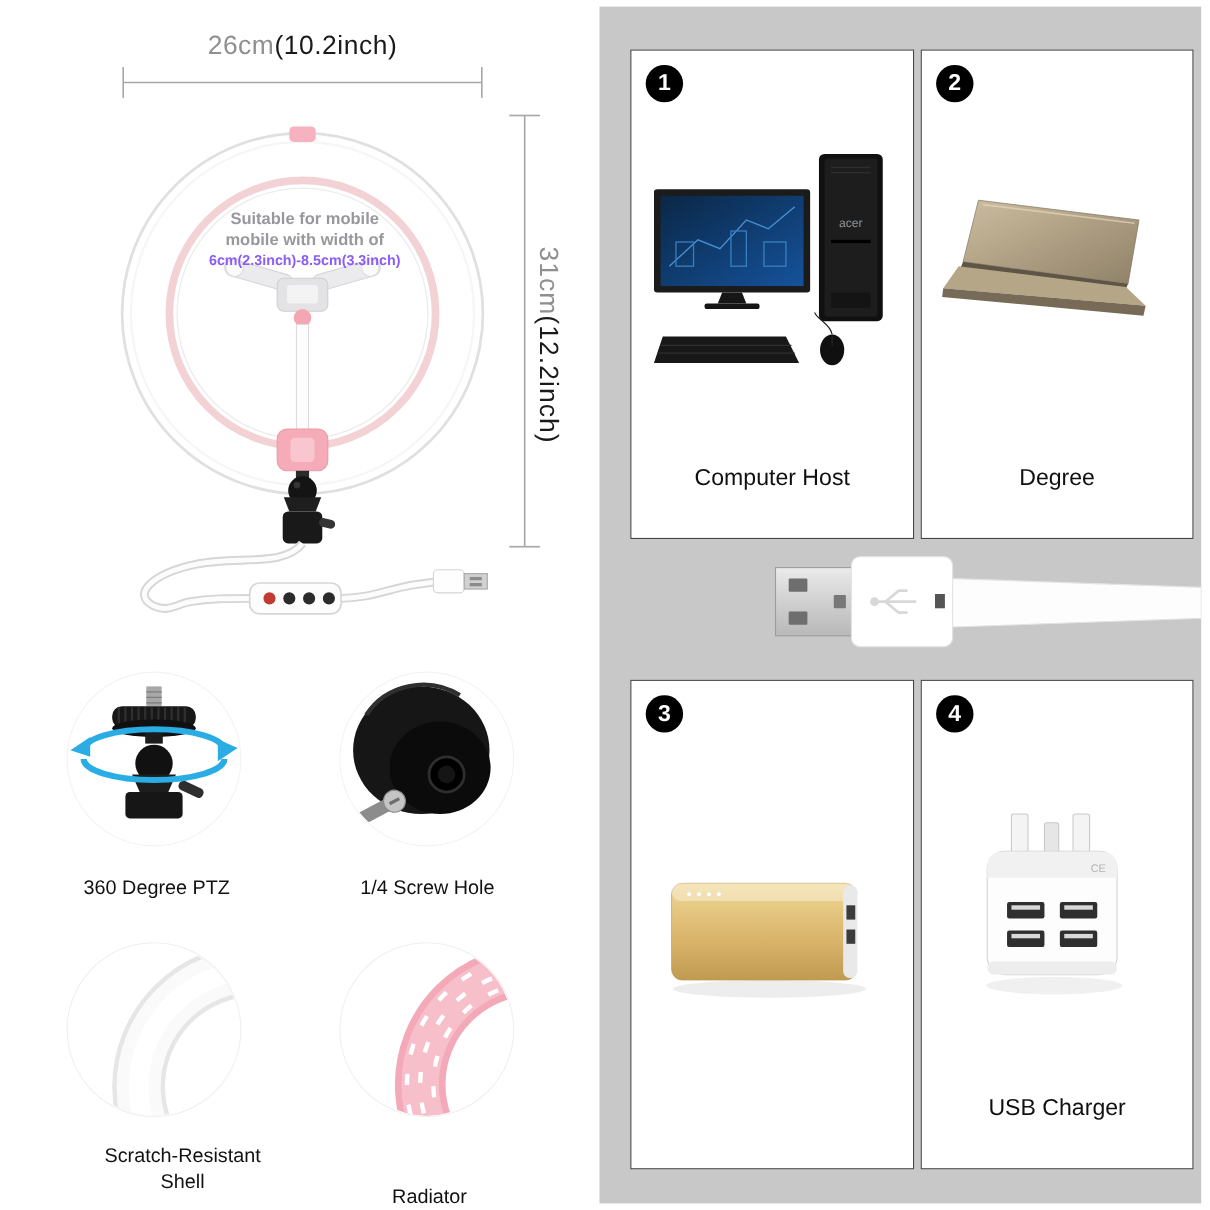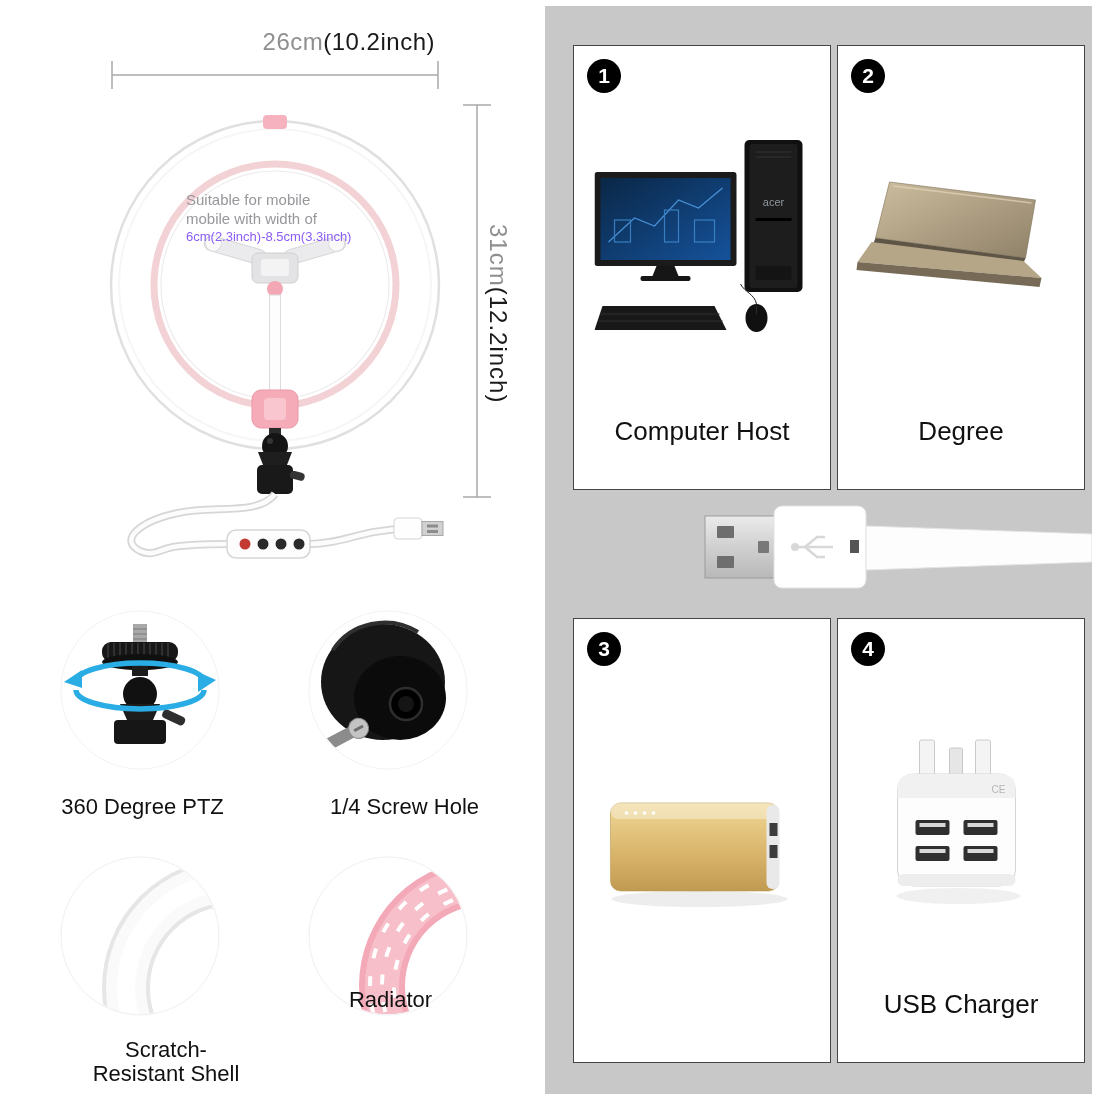--- a/index.html
+++ b/index.html
@@ -2,38 +2,38 @@
 <html><head>
 <meta charset="utf-8">
 <style>
   * { margin:0; padding:0; box-sizing:border-box; }
   html,body { background:#fff; }
   body { font-family:"Liberation Sans","DejaVu Sans",sans-serif; }
   .canvas { position:relative; width:1100px; height:1100px; background:#fff; overflow:hidden; }
   .abs { position:absolute; }
 
   
-  .dim-top { left:115px; top:28px; width:320px; text-align:right; font-size:24px; color:#1a1a1a; letter-spacing:.5px; }
+  .dim-top { left:115px; top:28px; width:320px; text-align:center; font-size:24px; color:#1a1a1a; letter-spacing:.5px; }
   .dim-gray { color:#8f8f8f; }
   .dim-side { left:484px; top:224px; writing-mode:vertical-rl; font-size:24px; color:#1a1a1a; letter-spacing:1px; }
-  .ring-note { left:186px; top:190px; width:182px; color:#97979c; font-weight:400; }
+  .ring-note { left:186px; top:190px; width:182px; text-align:center; color:#97979c; font-weight:700; }
   .ring-note .l12 { font-size:15px; line-height:19px; }
   .ring-note .l3  { font-size:13px; line-height:18px; color:#8b5cf6; }
 
   .callout { width:160px; height:160px; }
-  .callout-label { font-size:22px; color:#111; line-height:24px; }
+  .callout-label { font-size:18px; color:#111; line-height:24px; }
   .tc { text-align:center; }
 
   
   .panel { left:545px; top:6px; width:547px; height:1088px; background:#c8c8c8; }
   .card { position:absolute; background:#fff; border:1px solid #454545; }
   .badge { position:absolute; left:13px; top:13px; width:34px; height:34px; border-radius:50%;
            background:#000; color:#fff; font-size:21px; font-weight:700;
            display:flex; align-items:center; justify-content:center; }
-  .card-label { position:absolute; left:0; right:0; bottom:42px; text-align:center; font-size:26px; color:#101010; }
+  .card-label { position:absolute; left:0; right:0; bottom:42px; text-align:center; font-size:21px; color:#101010; }
   .card-art { position:absolute; left:50%; transform:translateX(-50%); }
 </style>
 </head>
 <body>
 
 <div class="canvas">
 
   <svg class="abs" style="left:0;top:0" width="560" height="620" viewBox="0 0 560 620">
 
     <g stroke="#a8a8a8" stroke-width="1.5">
@@ -166,21 +166,21 @@
         <circle cx="98" cy="94" r="16" fill="#000" stroke="#2e2e2e" stroke-width="2.5"></circle>
         <circle cx="98" cy="94" r="8" fill="#151515"></circle>
         <g transform="rotate(-28 40 124)">
           <rect x="14" y="118" width="40" height="12" rx="6" fill="#8c8c8c"></rect>
           <circle cx="52" cy="124" r="10" fill="#c4c4c4" stroke="#8c8c8c"></circle>
           <rect x="47" y="122.5" width="10" height="3" fill="#6d6d6d"></rect>
         </g>
       </g>
     </svg>
   </div>
-  <div class="abs callout-label tc" style="left:317px;top:795px;width:175px">1/4 Screw Hole</div>
+  <div class="abs callout-label tc" style="left:301px;top:795px;width:175px">1/4 Screw Hole</div>
 
   <div class="abs callout" style="left:60px;top:856px">
     <svg width="160" height="160" viewBox="0 0 160 160">
       <defs>
           <clipPath id="cp3">
             <circle cx="80" cy="80" r="78"></circle>
           </clipPath>
         </defs>
       <circle cx="80" cy="80" r="79" fill="#fff" stroke="#efefef"></circle>
       <g clip-path="url(#cp3)">
@@ -204,21 +204,21 @@
         <circle cx="178" cy="130" r="104" fill="none" stroke="#f3a9b8" stroke-width="46"></circle>
         <circle cx="178" cy="130" r="104" fill="none" stroke="#f7bfca" stroke-width="34"></circle>
         <g fill="none" stroke="#ffffff" stroke-width="4">
           <circle cx="178" cy="130" r="116" stroke-dasharray="10 18"></circle>
           <circle cx="178" cy="130" r="104" stroke-dasharray="10 18" stroke-dashoffset="8"></circle>
           <circle cx="178" cy="130" r="92" stroke-dasharray="10 18" stroke-dashoffset="3"></circle>
         </g>
       </g>
     </svg>
   </div>
-  <div class="abs callout-label tc" style="left:303px;top:988px;width:175px">Radiator</div>
+  <div class="abs callout-label tc" style="left:303px;top:1076px;width:175px">Radiator</div>
 
   <div class="abs panel">
 
     <div class="card" style="left:28px;top:39px;width:258px;height:445px">
       <div class="badge">1</div>
       <svg class="card-art" style="top:88px" width="215" height="215" viewBox="0 0 215 215">
         <defs>
           <linearGradient id="scr" x1="0" y1="0" x2="1" y2="1">
             <stop offset="0" stop-color="#0a2746"></stop>
               <stop offset="1" stop-color="#15529b"></stop>

